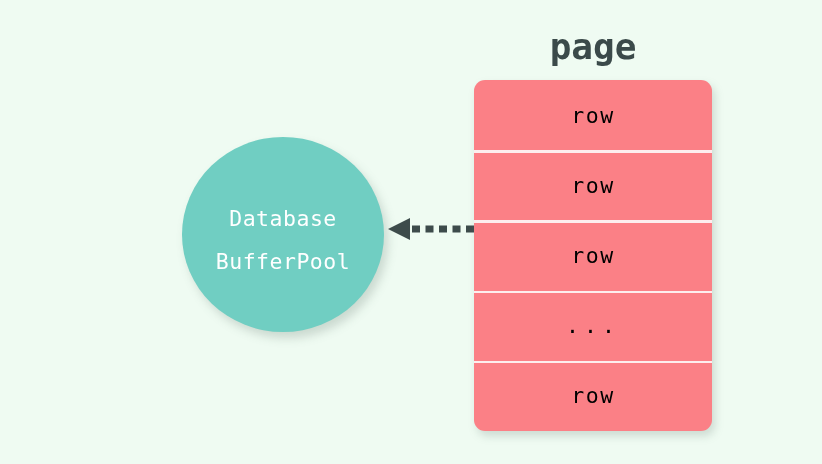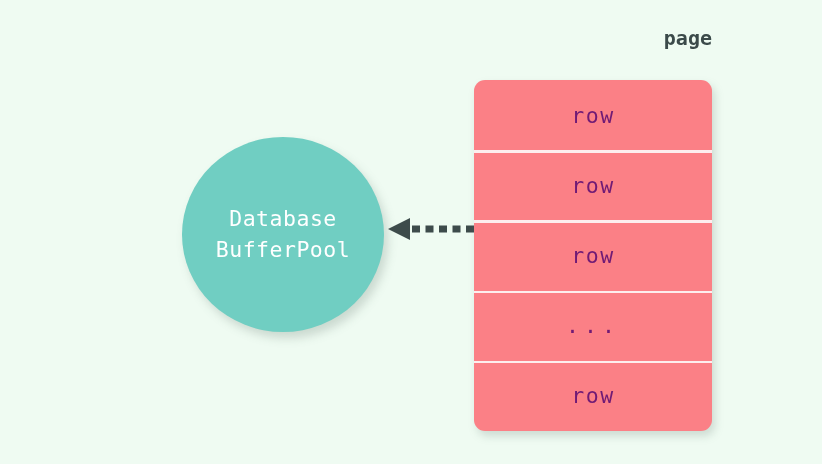--- a/index.html
+++ b/index.html
@@ -37,41 +37,42 @@
     line-height: 1.42;
   }
   #bufferpool-node .nodeline {
     color: #ffffff;
     font-family: "DejaVu Sans Mono", monospace;
     font-size: 21.5px;
     font-weight: 500;
     letter-spacing: 0.5px;
     white-space: nowrap;
     text-align: center;
+    margin-top: 12px;
   }
 
   
   #flow-arrow {
     position: absolute;
     left: 384px;
     top: 208px;
     width: 98px;
     height: 44px;
   }
 
   
   #page-title {
     position: absolute;
     left: 474px;
     top: 26px;
     width: 238px;
-    text-align: right;
+    text-align: center;
     color: #3b4a4a;
     font-family: "DejaVu Sans Mono", monospace;
-    font-size: 20px;
+    font-size: 36px;
     font-weight: bold;
     letter-spacing: 0px;
   }
 
   
   #page-box {
     position: absolute;
     left: 474px;
     top: 80px;
     width: 238px;
@@ -93,21 +94,21 @@
   .page-row + .page-row::before {
     content: "";
     position: absolute;
     top: 0;
     left: 0;
     right: 0;
     height: 2.5px;
     background: #fdeeee;
   }
   .page-row .rowlabel {
-    color: #701a75;
+    color: #000000;
     font-family: "DejaVu Sans Mono", monospace;
     font-size: 21.5px;
     font-weight: 500;
     letter-spacing: 1.5px;
   }
   .page-row.is-ellipsis .rowlabel {
     font-size: 21.5px;
     letter-spacing: 5px;
   }
 

